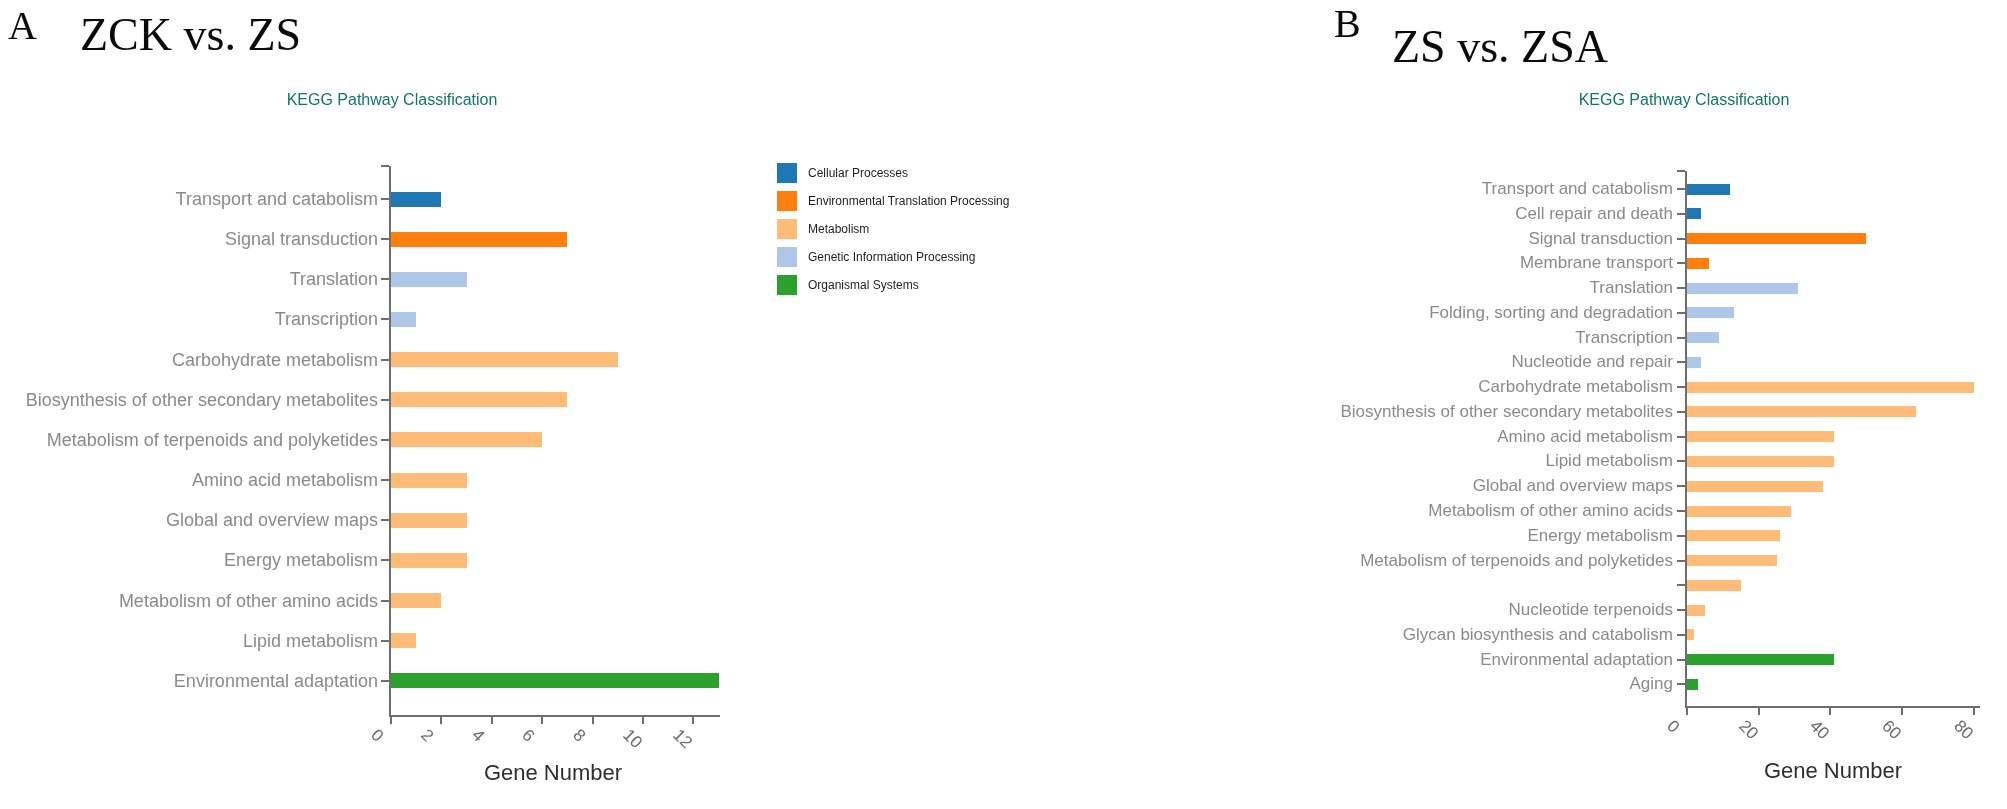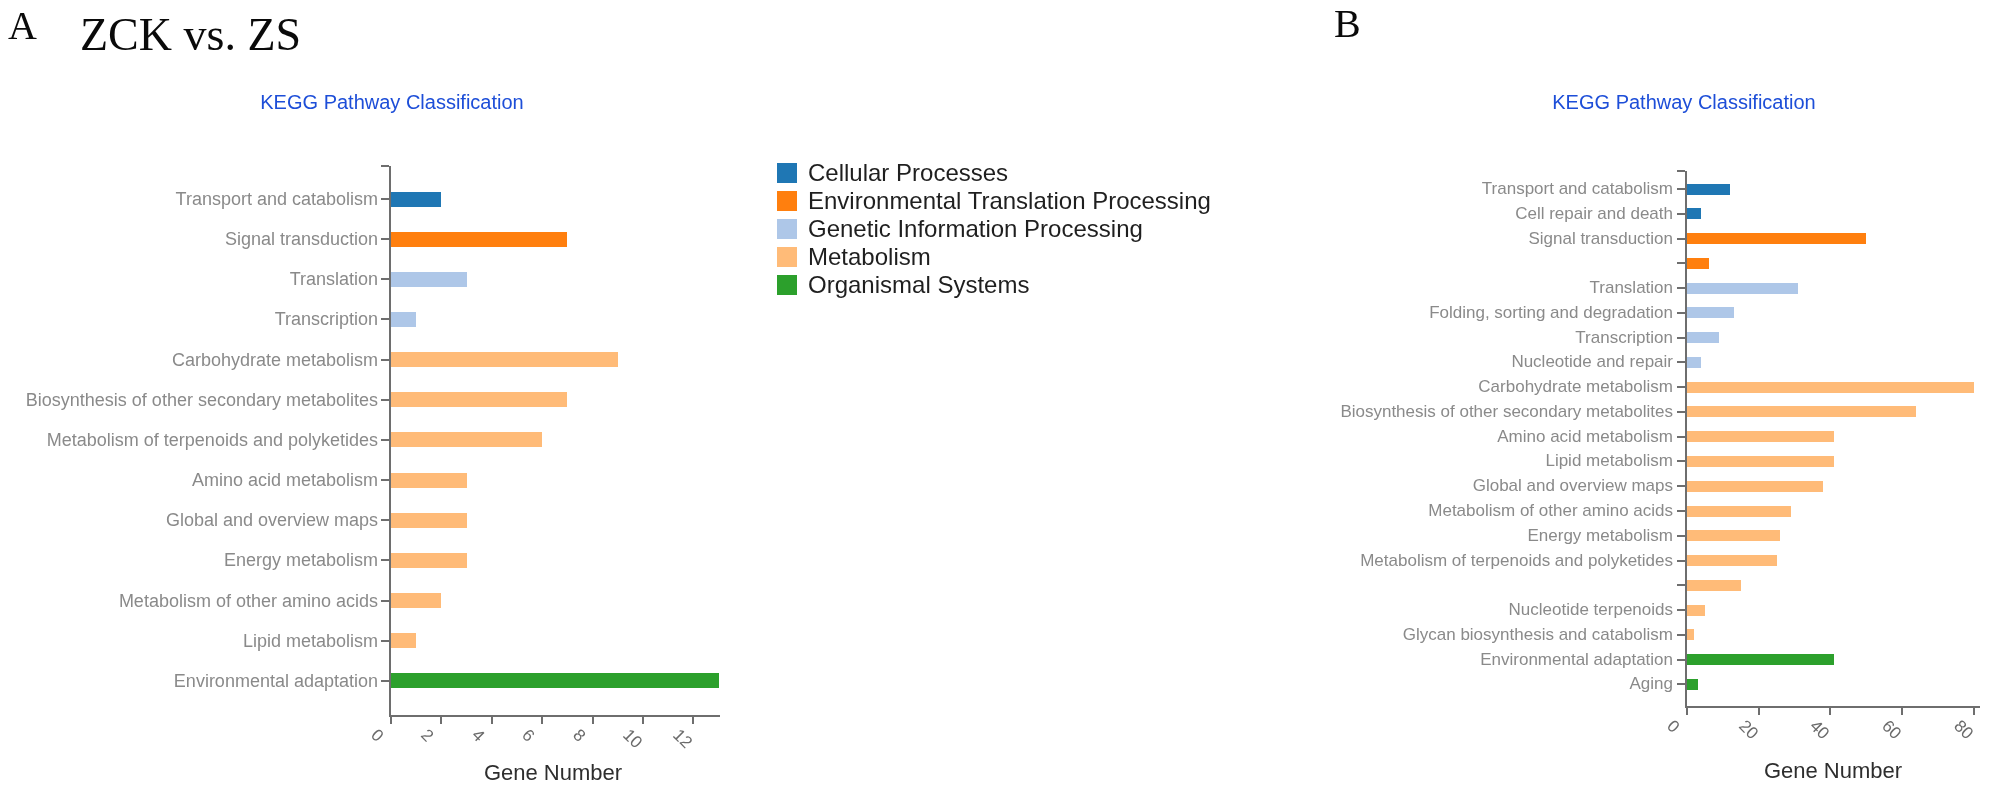--- a/index.html
+++ b/index.html
@@ -24,22 +24,22 @@
     font-family:"Liberation Serif", serif;
     font-size:46px;
     font-weight:normal;
     color:#0a0a0a;
     margin:0;
     line-height:1;
   }
   .chart-title{
     position:absolute;
     transform:translateX(-50%);
-    font-size:20px;
-    color:#1d4ed8;
+    font-size:16px;
+    color:#0f766e;
     white-space:nowrap;
     line-height:1;
   }
   .xlabel{
     position:absolute;
     transform:translateX(-50%);
     font-size:22px;
     color:#2e2e2e;
     white-space:nowrap;
     line-height:1;
@@ -61,21 +61,21 @@
     color:#6b6b6b;
     font-size:17px;
     line-height:1;
     white-space:nowrap;
     transform:rotate(45deg);
     transform-origin:top left;
   }
   .legend{position:absolute;left:777px;top:163px;}
   .legend-item{display:flex;align-items:center;margin-bottom:8px;height:20px;}
   .legend-swatch{width:20px;height:20px;margin-right:11px;flex:none;}
-  .legend-label{font-size:24px;color:#1f1f1f;white-space:nowrap;line-height:20px;}
+  .legend-label{font-size:12px;color:#1f1f1f;white-space:nowrap;line-height:20px;}
 </style>
 </head>
 <body>
 
 <div class="canvas">
 
   <section class="panel">
     <div class="panel-letter" style="left:8px;top:6px;">A</div>
     <h2 class="panel-title" style="left:80px;top:12px;">ZCK vs. ZS</h2>
     <div class="chart-title" style="left:392px;top:92px;">KEGG Pathway Classification</div>
@@ -143,48 +143,50 @@
   <div class="legend" id="legend">
       <div class="legend-item">
         <div class="legend-swatch" style="background: rgb(31, 119, 180);"></div>
         <div class="legend-label">Cellular Processes</div>
       </div>
       <div class="legend-item">
         <div class="legend-swatch" style="background: rgb(255, 127, 14);"></div>
         <div class="legend-label">Environmental Translation Processing</div>
       </div>
       <div class="legend-item">
+        <div class="legend-swatch" style="background: rgb(255, 187, 120);"></div>
+        <div class="legend-label">Metabolism</div>
+      </div>
+      <div class="legend-item">
         <div class="legend-swatch" style="background: rgb(174, 199, 232);"></div>
         <div class="legend-label">Genetic Information Processing</div>
       </div>
       <div class="legend-item">
-        <div class="legend-swatch" style="background: rgb(255, 187, 120);"></div>
-        <div class="legend-label">Metabolism</div>
-      </div>
-      <div class="legend-item">
         <div class="legend-swatch" style="background: rgb(44, 160, 44);"></div>
         <div class="legend-label">Organismal Systems</div>
       </div>
     </div>
 
   <section class="panel">
     <div class="panel-letter" style="left:1334px;top:4px;">B</div>
+    <h2 class="panel-title" style="left:1392px;top:24px;">ZS vs. ZSA</h2>
     <div class="chart-title" style="left:1684px;top:92px;">KEGG Pathway Classification</div>
     <div class="plot" id="plotB">
         <div class="axis-line" style="left: 1685px; top: 171px; width: 2px; height: 537px;"></div>
         <div class="tick-mark" style="left: 1677px; top: 170px; width: 8px; height: 2px;"></div>
         <div class="cat-label" style="left: 1313px; top: 178px; width: 360px; font-size: 17px;">Transport and catabolism</div>
         <div class="tick-mark" style="left: 1677px; top: 188px; width: 8px; height: 2px;"></div>
         <div class="bar" style="left: 1687px; top: 183.5px; width: 43.02px; height: 11px; background: rgb(31, 119, 180);"></div>
         <div class="cat-label" style="left: 1313px; top: 202.77px; width: 360px; font-size: 17px;">Cell repair and death</div>
         <div class="tick-mark" style="left: 1677px; top: 212.77px; width: 8px; height: 2px;"></div>
         <div class="bar" style="left: 1687px; top: 208.27px; width: 14.34px; height: 11px; background: rgb(31, 119, 180);"></div>
         <div class="cat-label" style="left: 1313px; top: 227.54px; width: 360px; font-size: 17px;">Signal transduction</div>
         <div class="tick-mark" style="left: 1677px; top: 237.54px; width: 8px; height: 2px;"></div>
         <div class="bar" style="left: 1687px; top: 233.04px; width: 179.25px; height: 11px; background: rgb(255, 127, 14);"></div>
+        <div class="cat-label" style="left: 1313px; top: 252.31px; width: 360px; font-size: 17px;">Membrane transport</div>
         <div class="tick-mark" style="left: 1677px; top: 262.31px; width: 8px; height: 2px;"></div>
         <div class="bar" style="left: 1687px; top: 257.81px; width: 21.51px; height: 11px; background: rgb(255, 127, 14);"></div>
         <div class="cat-label" style="left: 1313px; top: 277.08px; width: 360px; font-size: 17px;">Translation</div>
         <div class="tick-mark" style="left: 1677px; top: 287.08px; width: 8px; height: 2px;"></div>
         <div class="bar" style="left: 1687px; top: 282.58px; width: 111.135px; height: 11px; background: rgb(174, 199, 232);"></div>
         <div class="cat-label" style="left: 1313px; top: 301.85px; width: 360px; font-size: 17px;">Folding, sorting and degradation</div>
         <div class="tick-mark" style="left: 1677px; top: 311.85px; width: 8px; height: 2px;"></div>
         <div class="bar" style="left: 1687px; top: 307.35px; width: 46.605px; height: 11px; background: rgb(174, 199, 232);"></div>
         <div class="cat-label" style="left: 1313px; top: 326.62px; width: 360px; font-size: 17px;">Transcription</div>
         <div class="tick-mark" style="left: 1677px; top: 336.62px; width: 8px; height: 2px;"></div>

